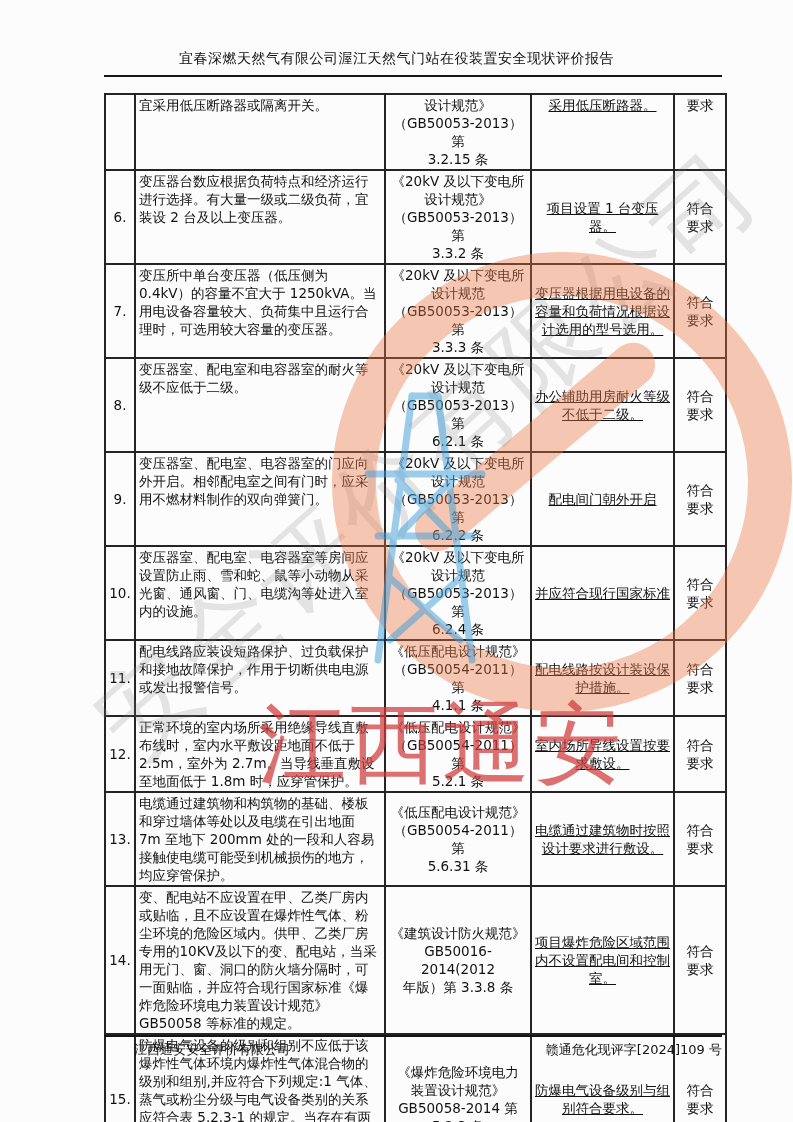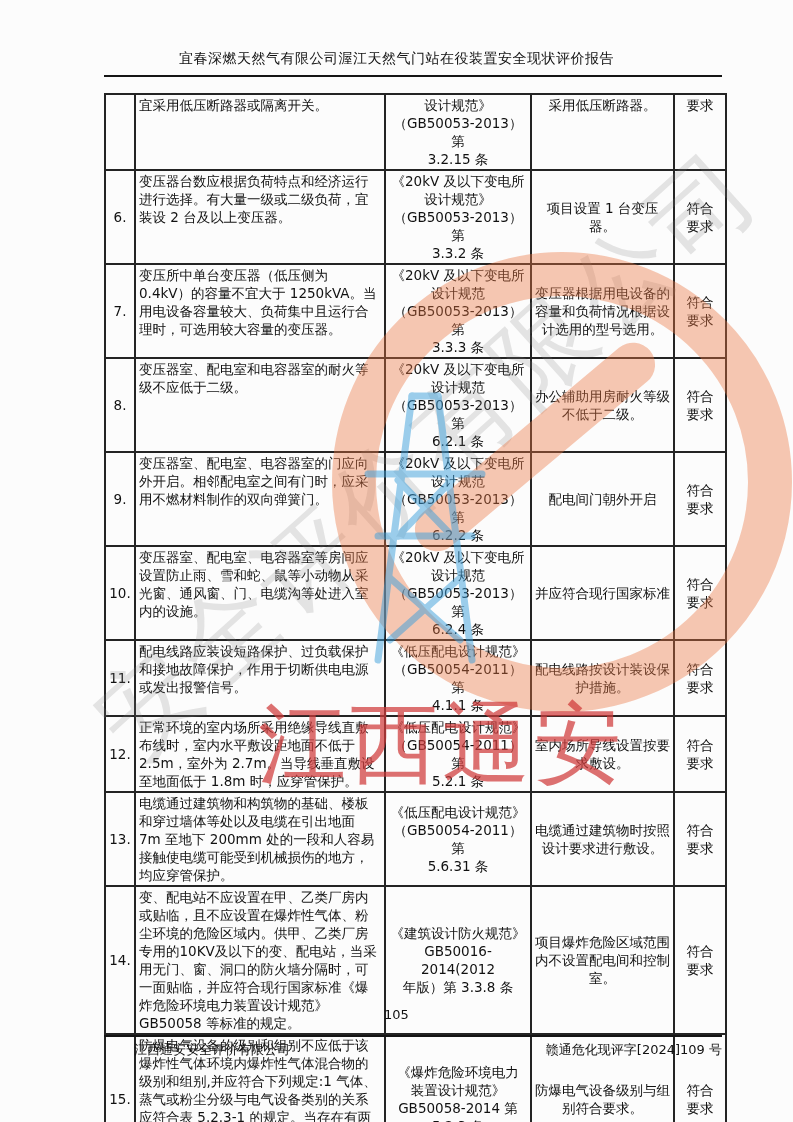--- a/index.html
+++ b/index.html
@@ -19,21 +19,21 @@
     position:absolute;left:104px;top:93px;width:621px;
     border-collapse:collapse;table-layout:fixed;
   }
   table.review td{
     border:2px solid #242424;padding:1px 3px;overflow:hidden;
     font-size:13.5px;line-height:18px;
   }
   .c-num{text-align:center;vertical-align:middle;font-size:13px;}
   .c-content{text-align:left;vertical-align:top;padding:2px 4px 2px 6px;margin-left:37px;}
   .c-basis{text-align:center;vertical-align:middle;white-space:pre-line;font-size:12.5px;line-height:19px;}
-  .c-actual{text-align:center;vertical-align:middle;font-size:13px;}
+  .c-actual{text-align:center;vertical-align:middle;font-size:13px;text-decoration:underline;}
   .c-conclusion{text-align:center;vertical-align:middle;white-space:pre-line;font-size:13px;}
   tr.r0{height:58px;} tr.r0 td{vertical-align:top;}
   tr.r1{height:67px;} tr.r2{height:83px;} tr.r3{height:65px;} tr.r4{height:74px;}
   tr.r5{height:74px;} tr.r6{height:58px;} tr.r7{height:73px;} tr.r8{height:92px;}
   tr.r9{height:142px;} tr.r10{height:127px;}
   
   .wm{position:absolute;pointer-events:none;}
   .wm-gray{
     left:112px;top:688px;font-size:100px;letter-spacing:6px;line-height:1;
     color:rgba(130,130,130,0.20);transform:rotate(-42deg);transform-origin:0 50%;
@@ -207,20 +207,19 @@
       <path d="M8,86 L122,86"></path>
       <path d="M18,148 L112,148"></path>
       <path d="M38,92 L92,148"></path>
       <path d="M92,92 L38,148"></path>
       <path d="M30,190 L100,252"></path>
       <path d="M100,190 L30,252"></path>
     </g>
   </svg>
   <div class="wm wm-red">江西通安</div>
 
-  <div class="page-num">105</div>
   <div class="footer-rule"></div>
   <div class="footer">
     <span class="company">江西通安安全评价有限公司</span>
     <span class="doc-no">赣通危化现评字[2024]109 号</span>
   </div>
 
 </div>
 
 </body></html>

